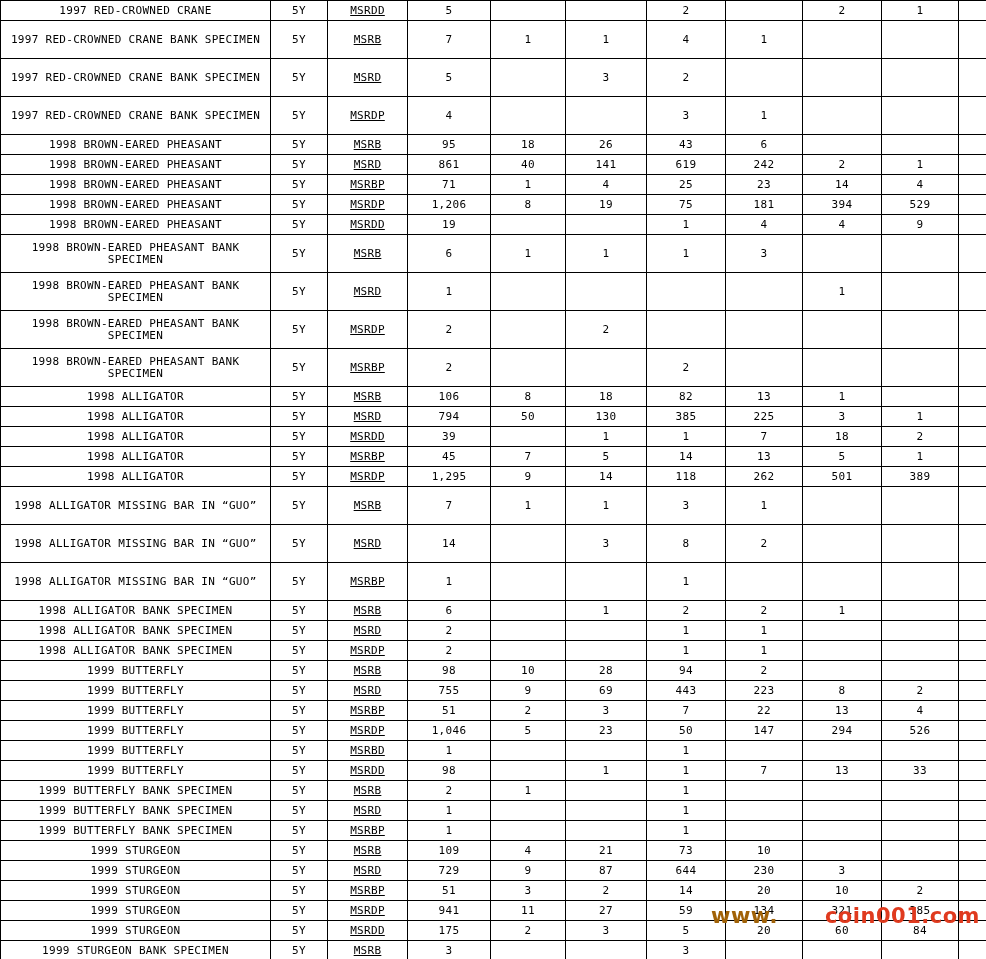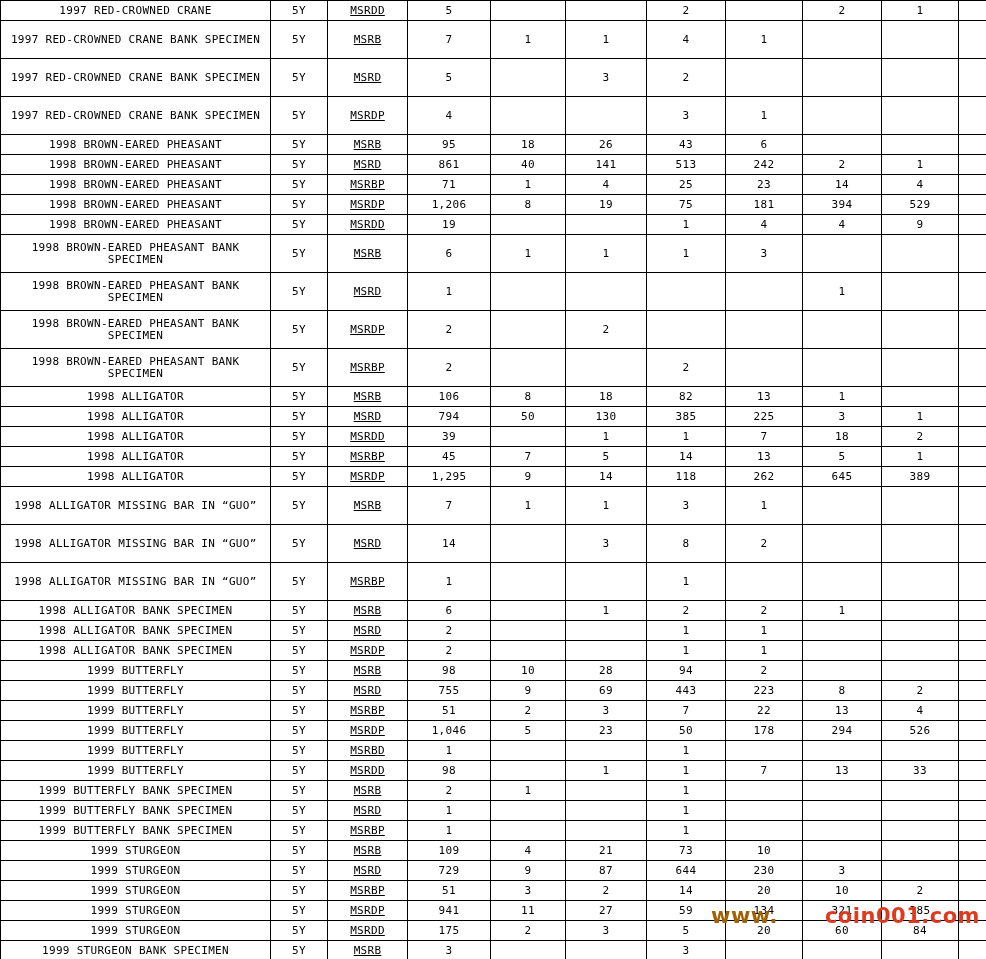--- a/index.html
+++ b/index.html
@@ -135,21 +135,21 @@
           <td class="c-n6"></td>
           <td class="c-n7"></td>
         </tr>
         <tr>
           <td class="c-name">1998 BROWN-EARED PHEASANT</td>
           <td class="c-dur">5Y</td>
           <td class="c-grade">MSRD</td>
           <td class="c-total">861</td>
           <td class="c-n1">40</td>
           <td class="c-n2">141</td>
-          <td class="c-n3">513</td>
+          <td class="c-n3">619</td>
           <td class="c-n4">242</td>
           <td class="c-n5">2</td>
           <td class="c-n6">1</td>
           <td class="c-n7"></td>
         </tr>
         <tr>
           <td class="c-name">1998 BROWN-EARED PHEASANT</td>
           <td class="c-dur">5Y</td>
           <td class="c-grade">MSRBP</td>
           <td class="c-total">71</td>
@@ -293,21 +293,21 @@
         </tr>
         <tr>
           <td class="c-name">1998 ALLIGATOR</td>
           <td class="c-dur">5Y</td>
           <td class="c-grade">MSRDP</td>
           <td class="c-total">1,295</td>
           <td class="c-n1">9</td>
           <td class="c-n2">14</td>
           <td class="c-n3">118</td>
           <td class="c-n4">262</td>
-          <td class="c-n5">645</td>
+          <td class="c-n5">501</td>
           <td class="c-n6">389</td>
           <td class="c-n7"></td>
         </tr>
         <tr class="two-line">
           <td class="c-name">1998 ALLIGATOR MISSING BAR IN “GUO”</td>
           <td class="c-dur">5Y</td>
           <td class="c-grade">MSRB</td>
           <td class="c-total">7</td>
           <td class="c-n1">1</td>
           <td class="c-n2">1</td>
@@ -422,21 +422,21 @@
           <td class="c-n7"></td>
         </tr>
         <tr>
           <td class="c-name">1999 BUTTERFLY</td>
           <td class="c-dur">5Y</td>
           <td class="c-grade">MSRDP</td>
           <td class="c-total">1,046</td>
           <td class="c-n1">5</td>
           <td class="c-n2">23</td>
           <td class="c-n3">50</td>
-          <td class="c-n4">178</td>
+          <td class="c-n4">147</td>
           <td class="c-n5">294</td>
           <td class="c-n6">526</td>
           <td class="c-n7"></td>
         </tr>
         <tr>
           <td class="c-name">1999 BUTTERFLY</td>
           <td class="c-dur">5Y</td>
           <td class="c-grade">MSRBD</td>
           <td class="c-total">1</td>
           <td class="c-n1"></td>

